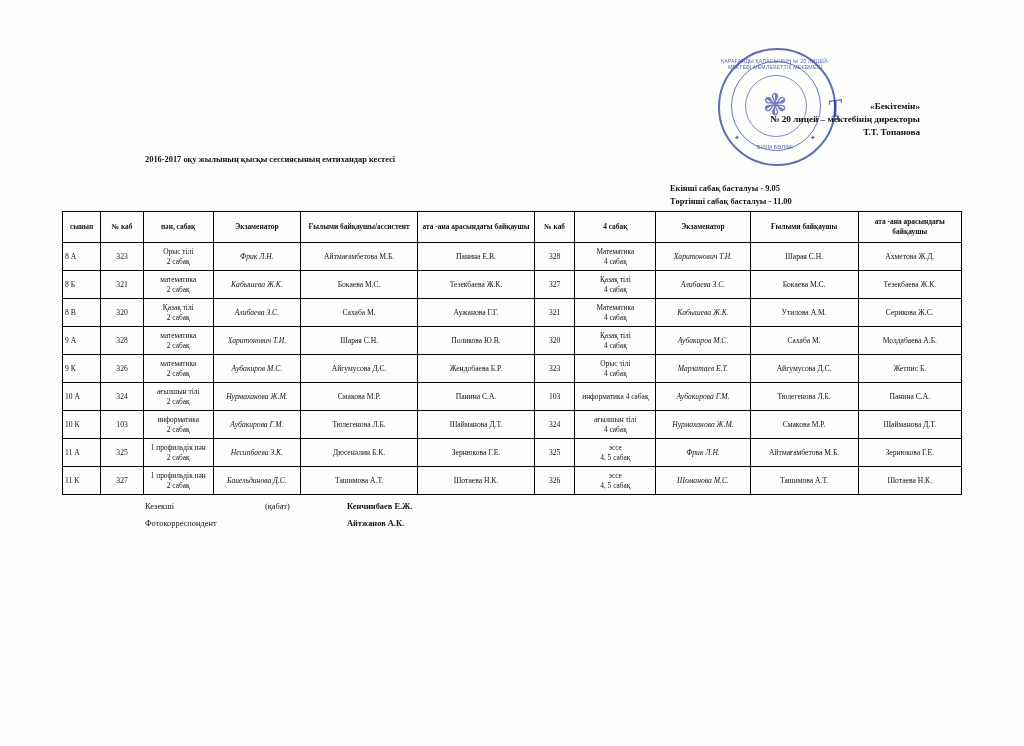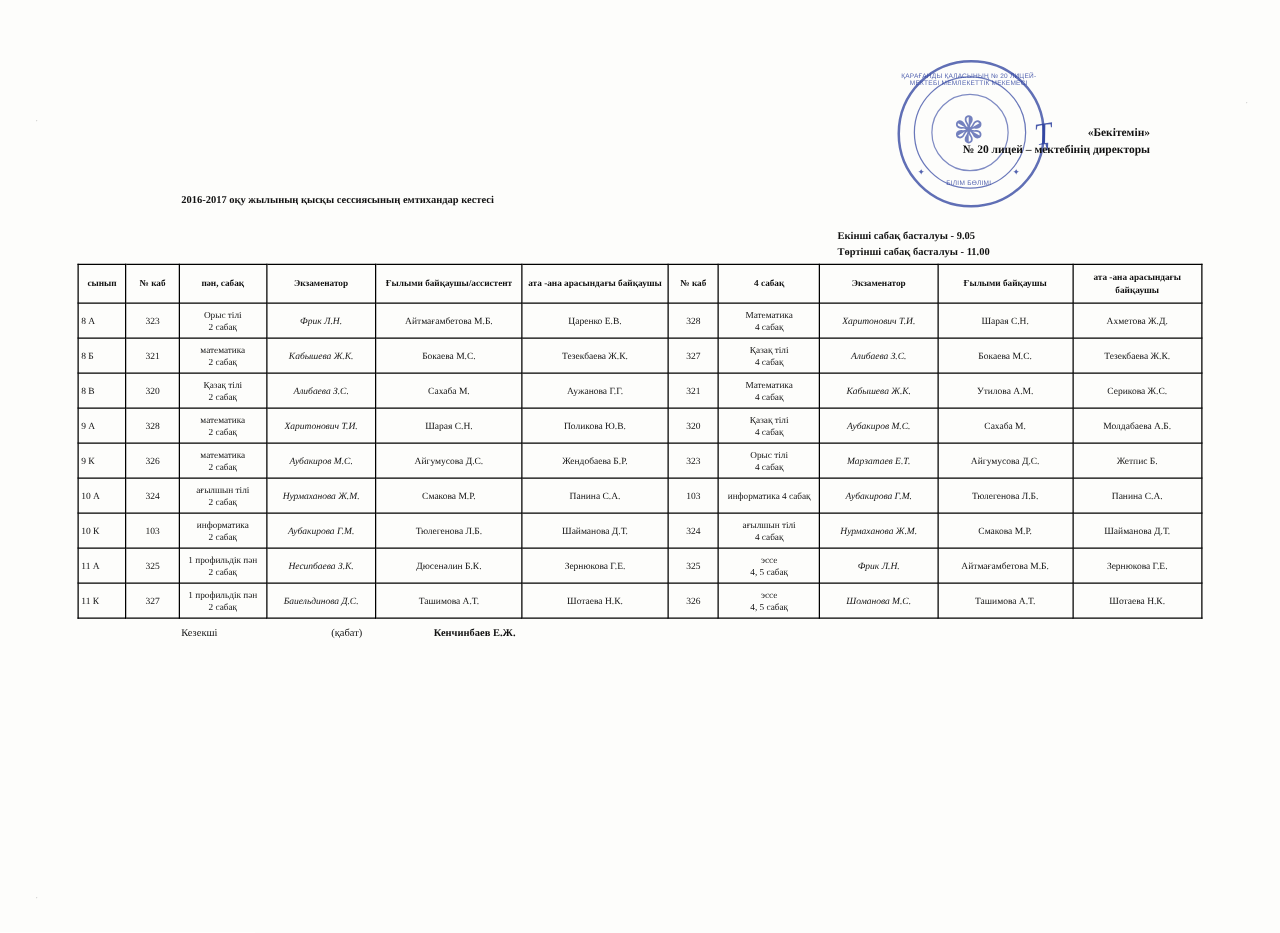--- a/index.html
+++ b/index.html
@@ -236,20 +236,21 @@
     <div class="seal-text-bottom">БІЛІМ БӨЛІМІ</div>
     <div class="seal-star star-l">✦</div>
     <div class="seal-star star-r">✦</div>
   </div>
 
   <div class="signature">Ҭ</div>
 
   <div class="approval">
     <span class="ln">«Бекітемін»</span>
     <span class="ln">№ 20 лицей – мектебінің директоры</span>
+    <span class="ln">Т.Т. Топанова</span>
   </div>
 
   <div class="doc-title">2016-2017 оқу жылының қысқы сессиясының емтихандар кестесі</div>
 
 
   <div class="meta-right">
     <span>Екінші сабақ    басталуы - 9.05</span>
     <span>Төртінші сабақ басталуы - 11.00</span>
   </div>
 
@@ -285,21 +286,21 @@
     <tbody>
         <tr>
           <td class="l">8 А</td>
           <td class="c">323</td>
           <td class="c sub">
             <span class="sub-line">Орыс тілі</span>
             <span class="sub-line">2 сабақ</span>
           </td>
           <td class="ital">Фрик Л.Н.</td>
           <td class="c">Айтмағамбетова М.Б.</td>
-          <td class="c">Царенко Е.В.</td>
+          <td class="c">Панина Е.В.</td>
           <td class="c">328</td>
           <td class="c sub">
             <span class="sub-line">Математика</span>
             <span class="sub-line">4 сабақ</span>
           </td>
           <td class="ital">Харитонович Т.И.</td>
           <td class="c">Шарая С.Н.</td>
           <td class="c">Ахметова Ж.Д.</td>
         </tr>
         <tr>
@@ -451,15 +452,18 @@
           <td class="c">Ташимова А.Т.</td>
           <td class="c">Шотаева Н.К.</td>
         </tr>
       </tbody>
   </table>
 
   <div class="footer">
     <span class="row">
       <span class="role">Кезекші</span><span class="paren">(қабат)</span><span class="person">Кенчинбаев Е.Ж.</span>
     </span>
+    <span class="row">
+      <span class="role">Фотокорреспондент</span><span class="paren"></span><span class="person">Айтжанов А.К.</span>
+    </span>
   </div>
 
 </div>
 
 </body></html>

